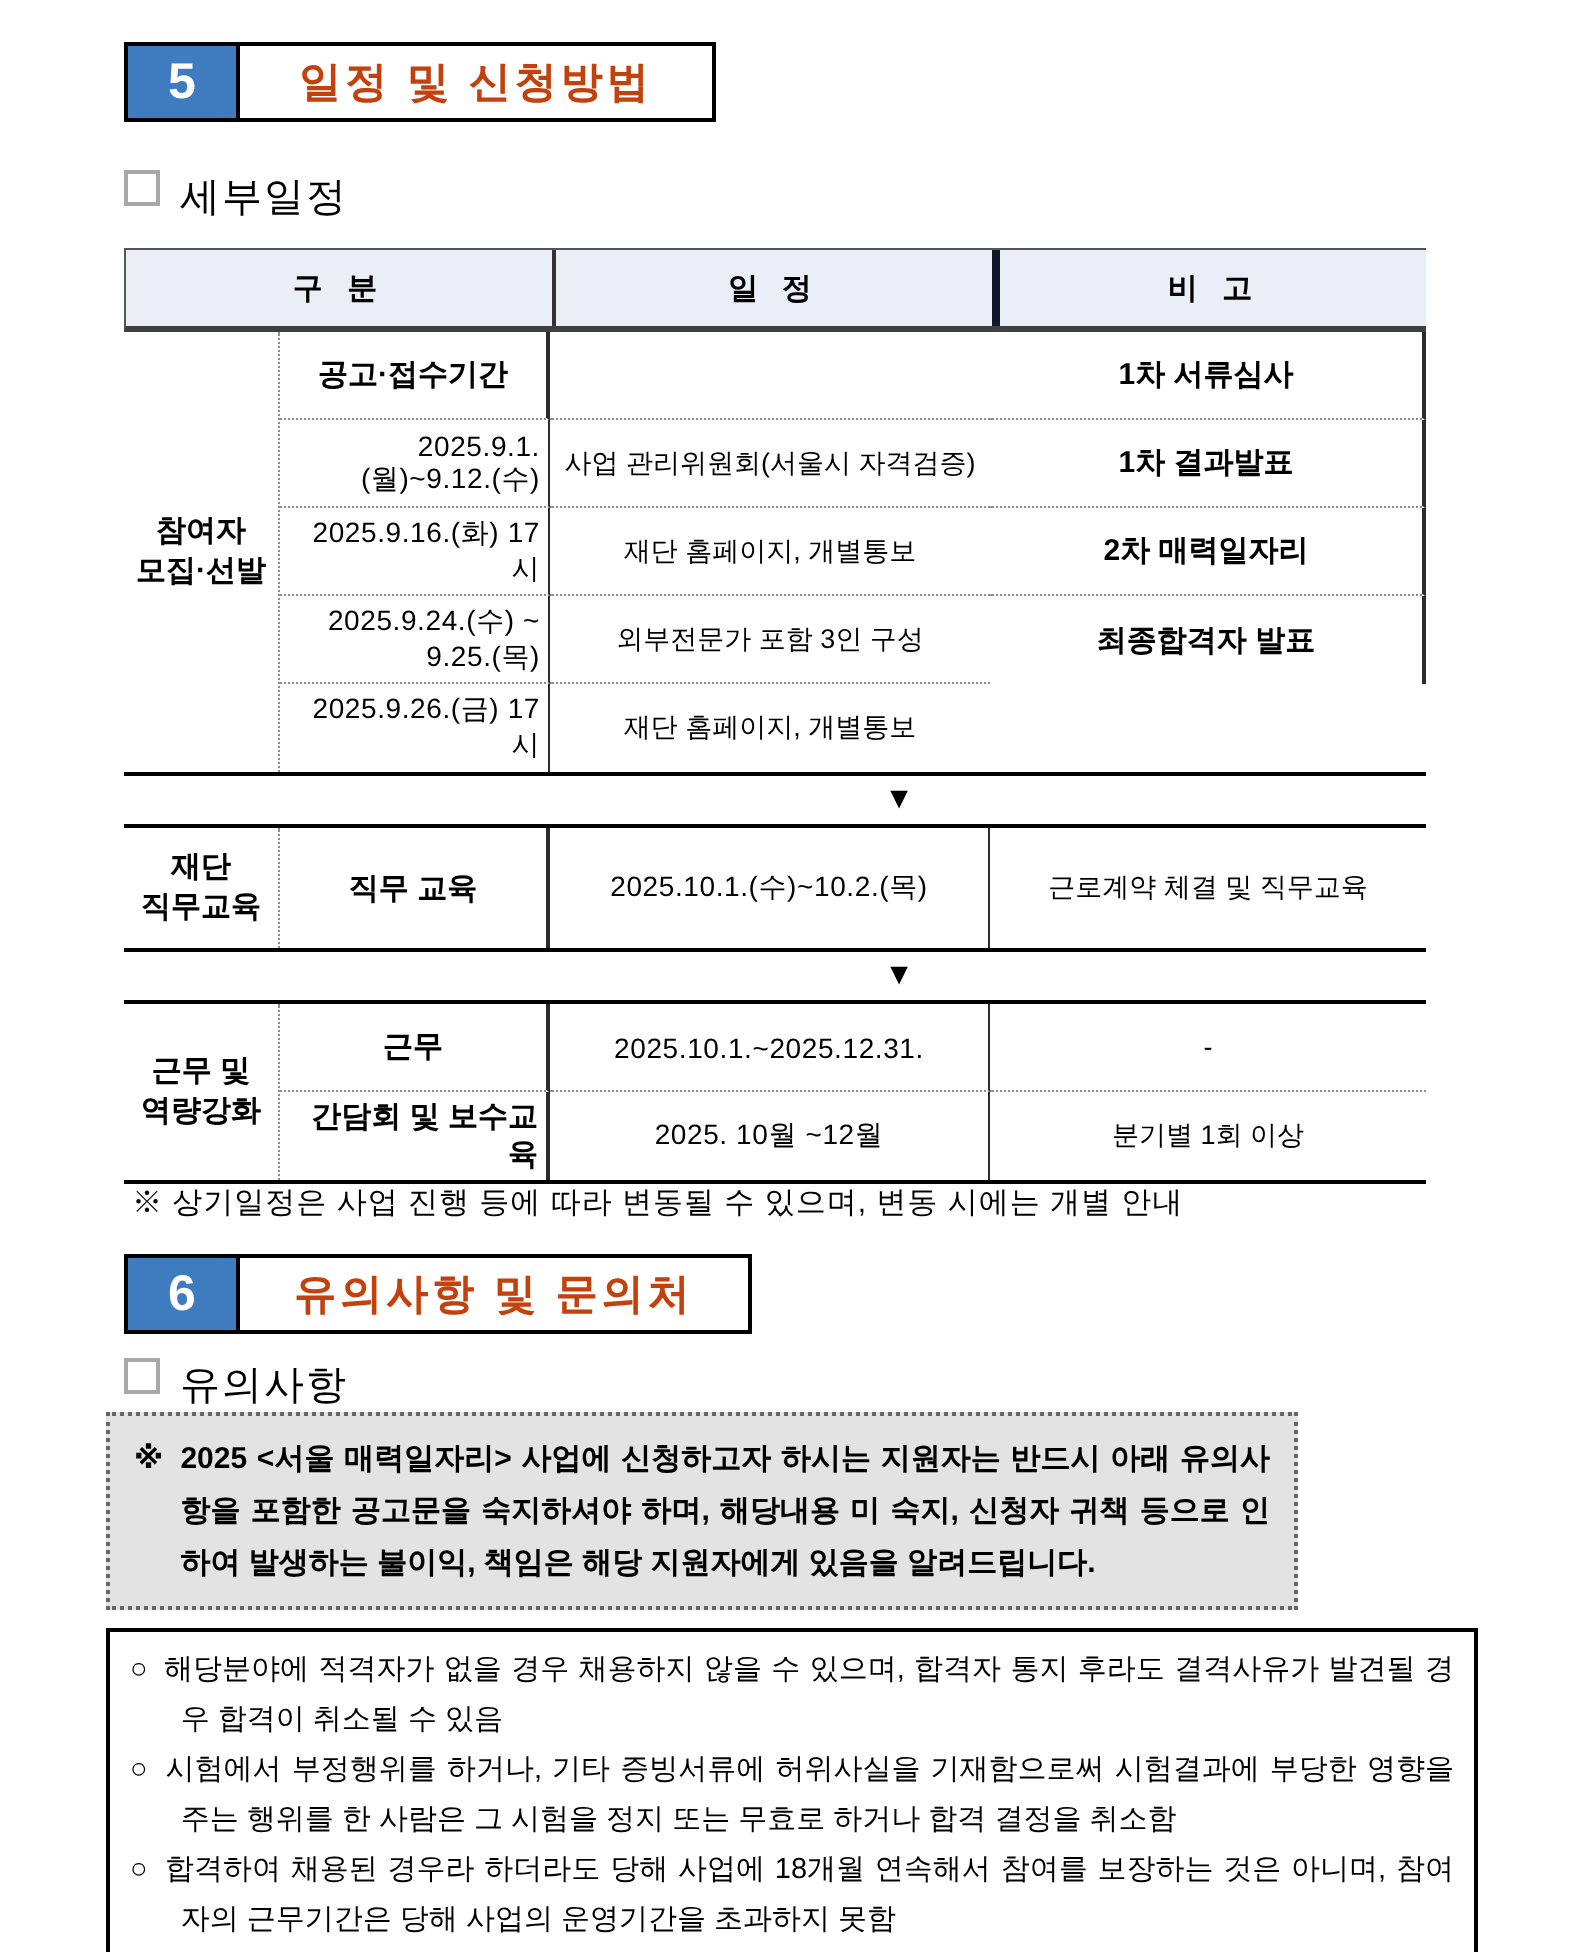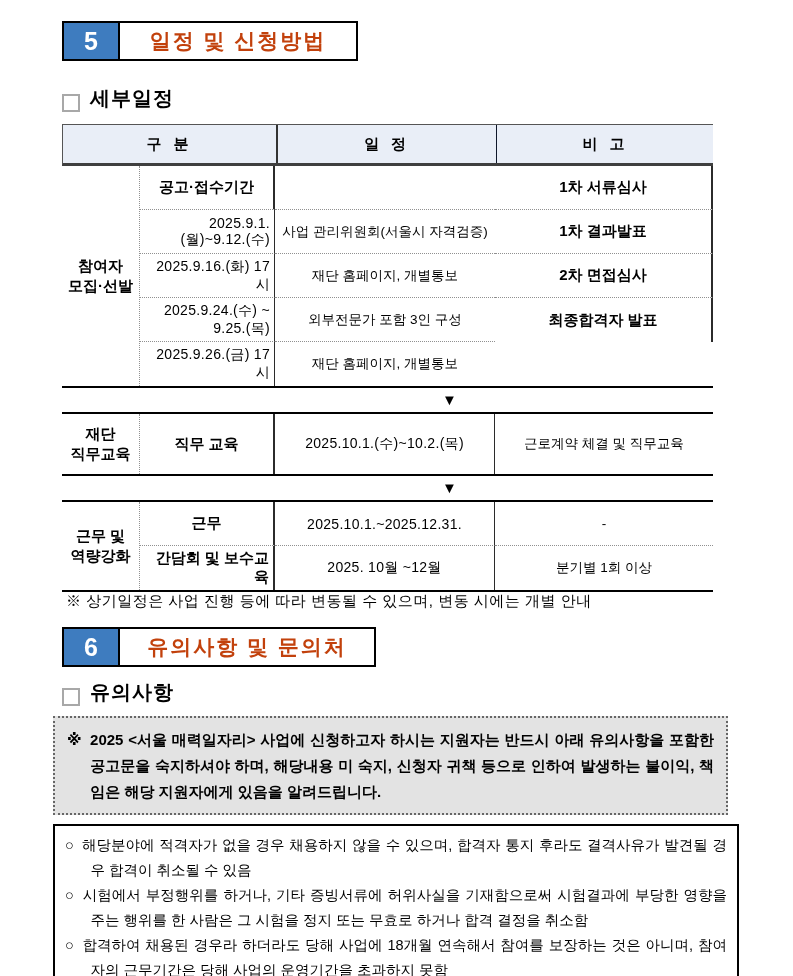--- a/index.html
+++ b/index.html
@@ -12,36 +12,36 @@
             height:40px;margin-left:62px;box-sizing:border-box;background:#fff;}
   .titlebar .num{width:54px;background:#3e7cbf;color:#fff;
             display:flex;align-items:center;justify-content:center;
             font-size:25px;font-weight:bold;border-right:2px solid #000;}
   .titlebar .ttl{flex:1;display:flex;align-items:center;justify-content:center;
             color:#c2410c;font-size:21px;font-weight:bold;letter-spacing:2px;padding:0 18px;}
   #bar5{margin-top:21px;width:296px;}
   #bar6{margin-top:16px;width:314px;}
 
   
-  .sqhead{display:flex;align-items:flex-end;margin-left:62px;
-          font-size:20px;font-weight:bold;letter-spacing:1px;}
+  .sqhead{display:flex;align-items:flex-start;margin-left:62px;
+          font-size:20px;font-weight:normal;letter-spacing:1px;}
   #h-detail{margin-top:24px;}
   #h-notice{margin-top:12px;}
   .sq{width:14px;height:14px;border:2px solid #a8a8a8;margin-right:10px;
       display:inline-block;background:#fff;}
 
   
   .twrap{margin-left:62px;width:651px;margin-top:12px;font-size:14px;}
   .thead{display:grid;grid-template-columns:213px 220px 218px;
          background:#e9eef7;border-top:1px solid #555;border-left:1px solid #555;
          border-bottom:3px solid #3f3f3f;box-sizing:border-box;}
   .thead .th{height:38px;display:flex;align-items:center;justify-content:center;
          font-weight:bold;font-size:15px;letter-spacing:4px;}
   .thead .th.b2{border-left:2px solid #333;font-family:Liberation Serif, serif;}
-  .thead .th.b1{border-left:1px solid #0f172a;}
+  .thead .th.b1{border-left:4px solid #0f172a;}
 
   .tsec{display:grid;grid-template-columns:78px 135px 220px 218px;
         border-bottom:2px solid #000;box-sizing:border-box;}
   .tsec.first{border-top:none;}
   .tsec.mid{border-top:2px solid #000;}
   .cell{display:flex;align-items:center;justify-content:center;
         text-align:right;box-sizing:border-box;padding:2px 4px;
         border-bottom:1px dotted #909090;}
   .tsec .cell:nth-last-child(-n+3){border-bottom:none;}
   .gcell{border-right:1px dotted #909090;border-bottom:none;
@@ -51,21 +51,21 @@
   .note{font-size:13.5px;}
   .r44{height:44px;}.r46{height:60px;}
 
   .arrow{width:651px;margin-left:62px;text-align:center;font-size:15px;
          line-height:24px;height:24px;color:#000;}
 
   .footnote{margin-left:66px;font-size:15px;
          font-family:Liberation Sans, sans-serif;letter-spacing:.5px;}
 
   
-  .graybox{margin-left:53px;margin-top:10px;width:675px;box-sizing:border-box;
+  .graybox{margin-left:53px;width:596px;box-sizing:border-box;
            background:#e3e3e3;border:2px dotted #666;padding:9px 12px;
            font-size:15px;font-weight:bold;line-height:1.72;
            text-align:justify;word-break:break-all;}
   .graybox .body{display:block;padding-left:1.55em;text-indent:-1.55em;}
 
   
   .listbox{margin-left:53px;margin-top:9px;width:686px;box-sizing:border-box;
            background:#fff;border:2px solid #000;padding:7px 10px;
            font-size:14.5px;line-height:1.72;text-align:justify;word-break:break-all;}
   .listbox p{margin:0;padding-left:1.75em;text-indent:-1.75em;}
@@ -102,21 +102,21 @@
       <div class="cell note r44"></div>
 
       <div class="cell stage r44">1차 서류심사</div>
       <div class="cell sched r44">2025.9.1.(월)~9.12.(수)</div>
       <div class="cell note r44">사업 관리위원회(서울시 자격검증)</div>
 
       <div class="cell stage r44">1차 결과발표</div>
       <div class="cell sched r44">2025.9.16.(화) 17시</div>
       <div class="cell note r44">재단 홈페이지, 개별통보</div>
 
-      <div class="cell stage r44">2차 면접심사</div>
+      <div class="cell stage r44">2차 매력일자리</div>
       <div class="cell sched r44">2025.9.24.(수) ~ 9.25.(목)</div>
       <div class="cell note r44">외부전문가 포함 3인 구성</div>
 
       <div class="cell stage r44">최종합격자 발표</div>
       <div class="cell sched r44">2025.9.26.(금) 17시</div>
       <div class="cell note r44">재단 홈페이지, 개별통보</div>
     </div>
 
     <div class="arrow">▼</div>
 

